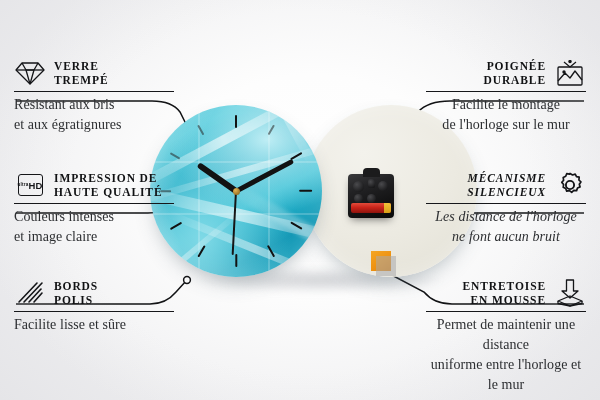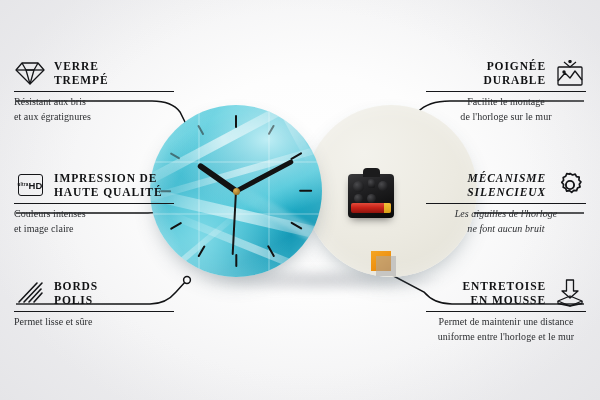--- a/index.html
+++ b/index.html
@@ -172,21 +172,21 @@
     font-size: 11.5px;
     letter-spacing: 0.9px;
     line-height: 1.22;
     color: #111214;
     text-transform: uppercase;
   }
   .feature.right .f-title { text-align: right; }
   .rule { height: 1.4px; background: #16171a; margin-top: 3px; }
   .f-sub {
     font-family: "Liberation Serif", serif;
-    font-size: 10px;
+    font-size: 14px;
     line-height: 1.42;
     color: #2c2e31;
     margin-top: 3px;
     letter-spacing: 0.05px;
   }
   .feature.right .f-sub { text-align: center; }
 
   
   #feat-verre      { left: 14px;  top: 58px;  width: 160px; }
   #feat-impression { left: 14px;  top: 170px; width: 160px; }
@@ -332,21 +332,21 @@
             <path d="M19,22 L27,13"></path>
         </svg>
       </span>
       <div class="f-title">
         <div>BORDS</div>
         <div>POLIS</div>
       </div>
     </div>
     <div class="rule"></div>
     <div class="f-sub">
-      <div>Permet lisse et sûre</div>
+      <div>Facilite lisse et sûre</div>
     </div>
   </div>
 
   <div class="feature right" id="feat-poignee">
     <div class="head">
       <div class="f-title">
         <div>POIGNÉE</div>
         <div>DURABLE</div>
       </div>
       <span class="f-icon">
@@ -374,21 +374,21 @@
       </div>
       <span class="f-icon">
         <svg width="28" height="28" viewBox="0 0 28 28" fill="none" stroke="#141518" stroke-width="1.9" stroke-linejoin="round">
           <path d="M14,2.5 l2.6,1.5 2.6,-0.9 1.3,2.5 2.7,0.6 -0.3,2.8 2,1.9 -1.6,2.3 0.8,2.7 -2.6,1.1 -0.9,2.6 -2.8,-0.2 -2.1,1.9 -2.2,-1.7 -2.8,0.5 -1,-2.6 -2.5,-1.2 0.4,-2.8 -1.8,-2.1 1.8,-2.1 -0.4,-2.8 2.5,-1.2 1,-2.6 2.8,0.5 z" stroke-width="1.7"></path>
           <circle cx="14" cy="14" r="4.1"></circle>
         </svg>
       </span>
     </div>
     <div class="rule"></div>
     <div class="f-sub">
-      <div>Les aiguilles de l'horloge</div>
+      <div>Les distance de l'horloge</div>
       <div>ne font aucun bruit</div>
     </div>
   </div>
 
   <div class="feature right" id="feat-entretoise">
     <div class="head">
       <div class="f-title">
         <div>ENTRETOISE</div>
         <div>EN MOUSSE</div>
       </div>

